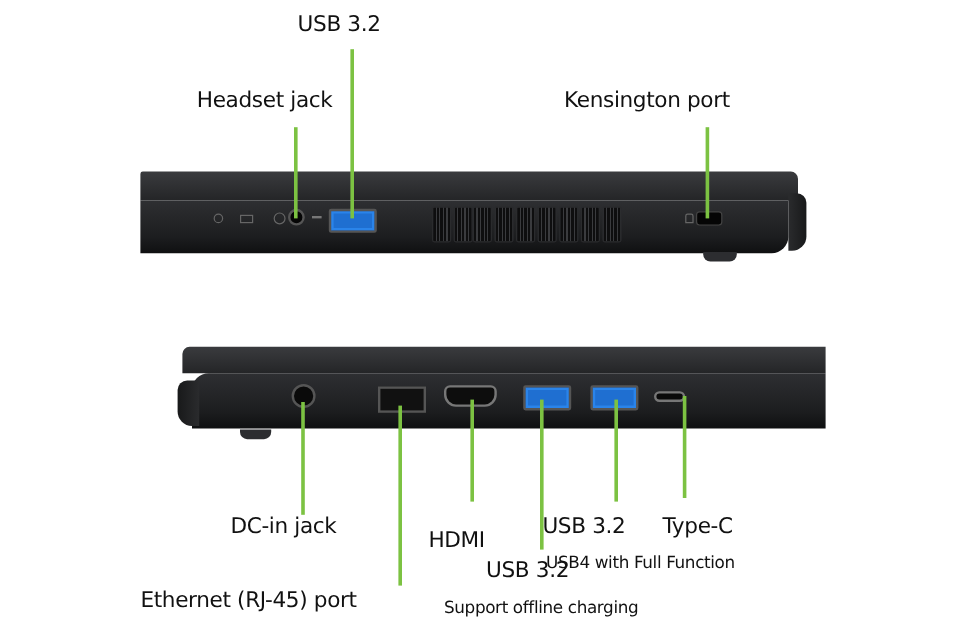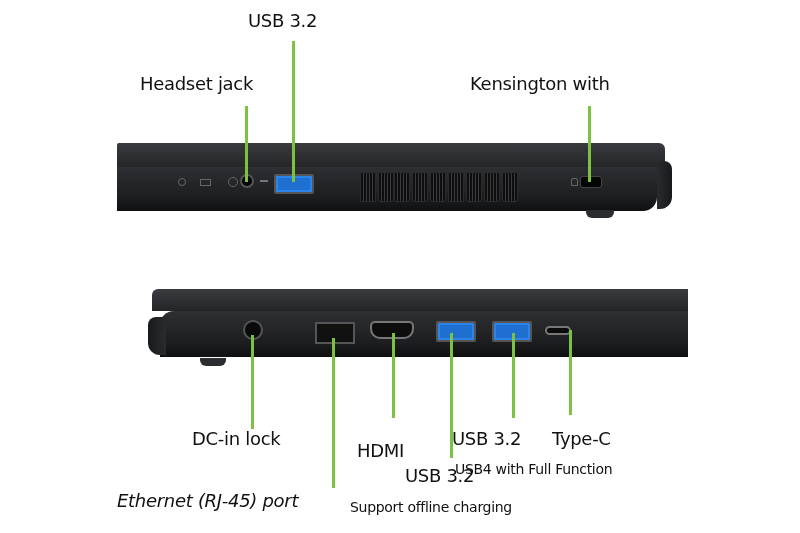--- a/index.html
+++ b/index.html
@@ -45,22 +45,22 @@
 </div>
 
 <div class="icon" style="left:571px;top:178px;width:5px;height:6px;border:1px solid #666;border-radius:2px 2px 0 0;"></div>
 <div style="position:absolute;left:580px;top:176px;width:20px;height:10px;background:#050505;border-radius:3px;border:1px solid #444;"></div>
 
 <div class="line" style="left:245px;top:106px;height:76px;"></div>
 <div class="line" style="left:292px;top:41px;height:141px;"></div>
 <div class="line" style="left:588px;top:106px;height:76px;"></div>
 
 <div class="lbl big" style="left:248px;top:12px;">USB 3.2</div>
-<div class="lbl big" style="left:140px;top:75px;">Headset jack</div>
-<div class="lbl big" style="left:470px;top:75px;">Kensington with</div>
+<div class="lbl big" style="left:164px;top:75px;">Headset jack</div>
+<div class="lbl big" style="left:470px;top:75px;">Kensington port</div>
 
 <div class="body" style="left:148px;top:289px;width:540px;height:70px;">
   <div style="position:absolute;left:4px;top:0;width:536px;height:22px;background:linear-gradient(#3a3b3e,#242527);border-radius:6px 0 0 0;"></div>
   <div style="position:absolute;left:12px;top:22px;width:528px;height:46px;background:linear-gradient(#2e2f32,#1c1d1f 70%,#0f1011);border-radius:14px 0 0 0;"></div>
   <div style="position:absolute;left:0;top:28px;width:18px;height:38px;background:linear-gradient(90deg,#18191a,#2a2b2d);border-radius:8px 0 0 12px;"></div>
 </div>
 <div style="position:absolute;left:200px;top:358px;width:26px;height:8px;background:#2c2d30;border-radius:0 0 6px 6px;"></div>
 
 <div style="position:absolute;left:243px;top:320px;width:20px;height:20px;border-radius:50%;background:#0a0a0a;border:2px solid #555;box-sizing:border-box;"></div>
 <div style="position:absolute;left:315px;top:322px;width:40px;height:22px;background:#111;border:2px solid #555;box-sizing:border-box;"></div>
@@ -69,20 +69,20 @@
 <div class="usb" style="left:492px;top:321px;width:36px;height:17px;"></div>
 <div style="position:absolute;left:545px;top:326px;width:26px;height:9px;background:#0a0a0a;border:2px solid #777;border-radius:6px;box-sizing:border-box;"></div>
 
 <div class="line" style="left:251px;top:335px;height:94px;"></div>
 <div class="line" style="left:332px;top:338px;height:150px;"></div>
 <div class="line" style="left:392px;top:333px;height:85px;"></div>
 <div class="line" style="left:450px;top:333px;height:125px;"></div>
 <div class="line" style="left:512px;top:333px;height:85px;"></div>
 <div class="line" style="left:569px;top:330px;height:85px;"></div>
 
-<div class="lbl big" style="left:192px;top:430px;">DC-in lock</div>
+<div class="lbl big" style="left:192px;top:430px;">DC-in jack</div>
 <div class="lbl big" style="left:357px;top:442px;">HDMI</div>
 <div class="lbl big" style="left:452px;top:430px;">USB 3.2</div>
 <div class="lbl big" style="left:552px;top:430px;">Type-C</div>
 <div class="lbl small" style="left:455px;top:462px;">USB4 with Full Function</div>
 <div class="lbl big" style="left:405px;top:467px;">USB 3.2</div>
-<div class="lbl big" style="left:117px;top:492px;font-style:italic;">Ethernet (RJ-45) port</div>
-<div class="lbl small" style="left:350px;top:500px;">Support offline charging</div>
+<div class="lbl big" style="left:117px;top:492px;">Ethernet (RJ-45) port</div>
+<div class="lbl small" style="left:370px;top:500px;">Support offline charging</div>
 
 </body></html>

